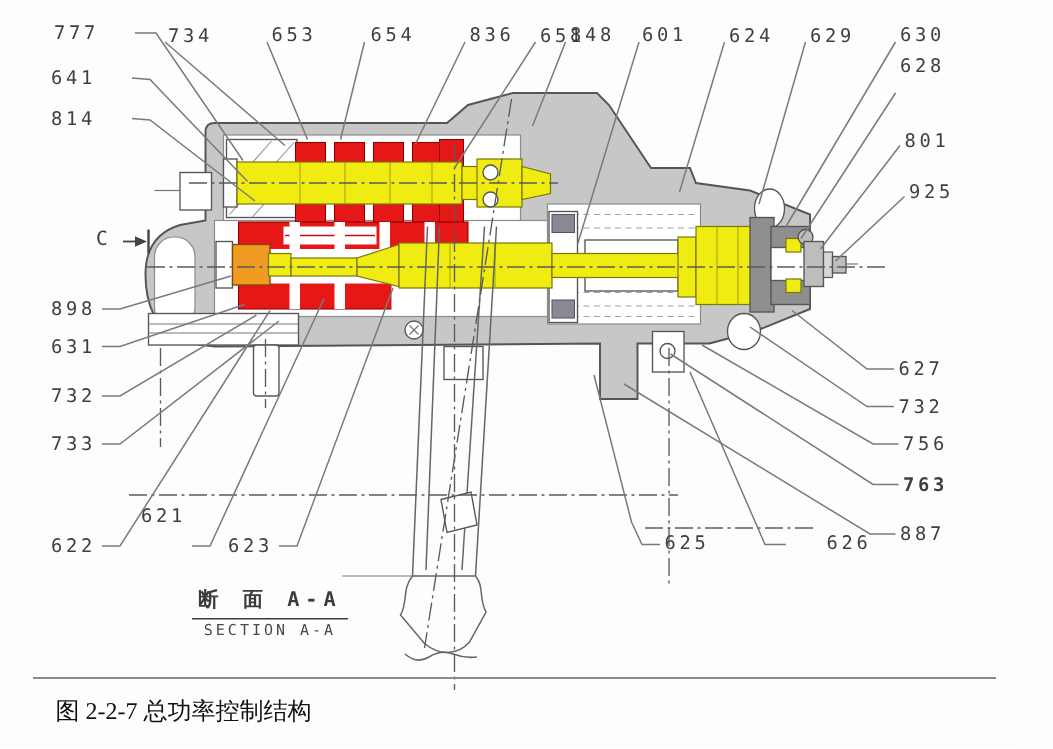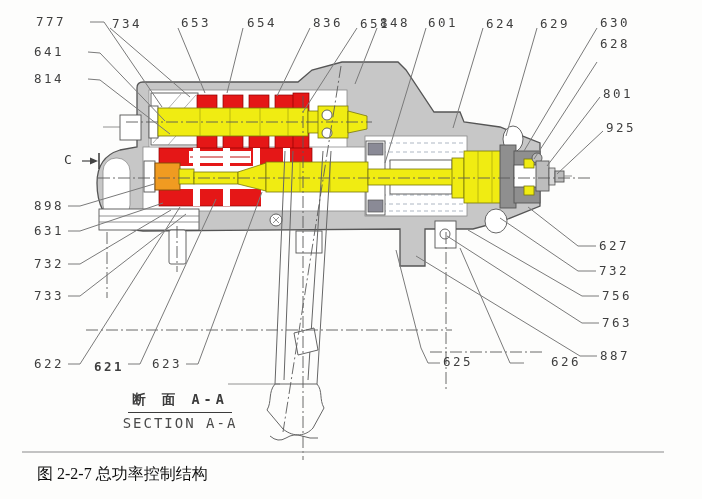--- a/index.html
+++ b/index.html
@@ -19,21 +19,21 @@
   }
   #section-label{
     position:absolute;left:118px;top:389px;width:124px;text-align:center;
   }
   #section-cn{
     display:inline-block;font-family:"DejaVu Sans Mono",monospace;font-weight:600;
     font-size:13.5px;letter-spacing:4px;color:#3c3c3c;
     border-bottom:1.6px solid #3c3c3c;padding:0 4px 3px 4px;white-space:nowrap;
   }
   #section-en{
-    font-family:"DejaVu Sans Mono",monospace;font-size:14px;letter-spacing:2px;
+    font-family:"DejaVu Sans Mono",monospace;font-size:10px;letter-spacing:2px;
     color:#4a4a4a;margin-top:2px;white-space:nowrap;
   }
   #caption{
     position:absolute;left:0;top:464px;width:702px;
     font-family:"Liberation Serif","DejaVu Serif",serif;font-size:16px;color:#101010;margin-left:37px;
   }
   
   .housing{fill:var(--housing,#c7c7c7);stroke:var(--line,#555);stroke-width:1.3;}
   .cavity{fill:#ffffff;stroke:#8b8b8b;stroke-width:0.8;}
   .whitepart{fill:#ffffff;stroke:var(--line,#555);stroke-width:0.9;}
@@ -238,39 +238,39 @@
 
   <div id="callout-layer">
       <div class="callout" style="left: 36px; top: 15px;">777</div>
       <div class="callout" style="left: 34px; top: 45px;">641</div>
       <div class="callout" style="left: 34px; top: 72px;">814</div>
       <div class="callout" style="left: 34px; top: 199px;">898</div>
       <div class="callout" style="left: 34px; top: 224px;">631</div>
       <div class="callout" style="left: 34px; top: 257px;">732</div>
       <div class="callout" style="left: 34px; top: 289px;">733</div>
       <div class="callout" style="left: 34px; top: 357px;">622</div>
-      <div class="callout" style="left: 94px; top: 360px; font-weight: bold;">621</div>
+      <div class="callout" style="left: 94px; top: 337px;">621</div>
       <div class="callout" style="left: 152px; top: 357px;">623</div>
       <div class="callout" style="left: 112px; top: 17px;">734</div>
       <div class="callout" style="left: 181px; top: 16px;">653</div>
       <div class="callout" style="left: 247px; top: 16px;">654</div>
       <div class="callout" style="left: 313px; top: 16px;">836</div>
       <div class="callout" style="left: 360px; top: 17px;">651</div>
       <div class="callout" style="left: 380px; top: 16px;">848</div>
       <div class="callout" style="left: 428px; top: 16px;">601</div>
       <div class="callout" style="left: 486px; top: 17px;">624</div>
       <div class="callout" style="left: 540px; top: 17px;">629</div>
       <div class="callout" style="left: 600px; top: 16px;">630</div>
       <div class="callout" style="left: 600px; top: 37px;">628</div>
       <div class="callout" style="left: 603px; top: 87px;">801</div>
       <div class="callout" style="left: 606px; top: 121px;">925</div>
       <div class="callout" style="left: 599px; top: 239px;">627</div>
       <div class="callout" style="left: 599px; top: 264px;">732</div>
       <div class="callout" style="left: 602px; top: 289px;">756</div>
-      <div class="callout" style="left: 602px; top: 316px;">763</div>
+      <div class="callout" style="left: 602px; top: 316px; font-weight: bold;">763</div>
       <div class="callout" style="left: 600px; top: 349px;">887</div>
       <div class="callout" style="left: 443px; top: 355px;">625</div>
       <div class="callout" style="left: 551px; top: 355px;">626</div>
     </div>
 
   <div id="c-marker">C</div>
 
   <div id="section-label">
     <span id="section-cn">断 面 A-A</span>
     <div id="section-en">SECTION A-A</div>

